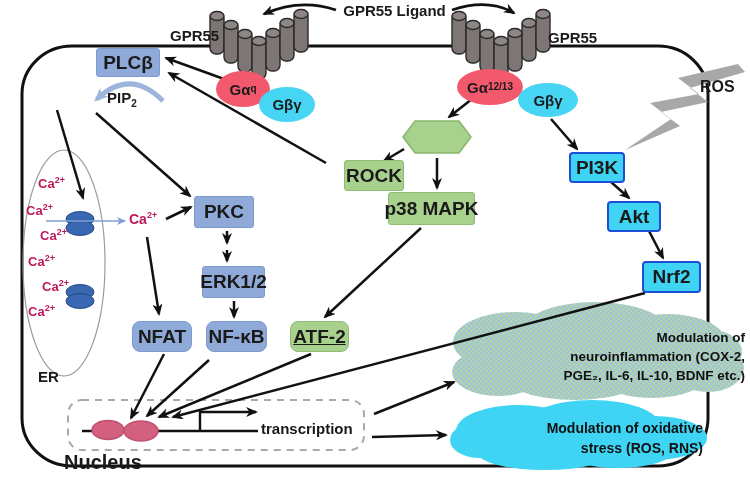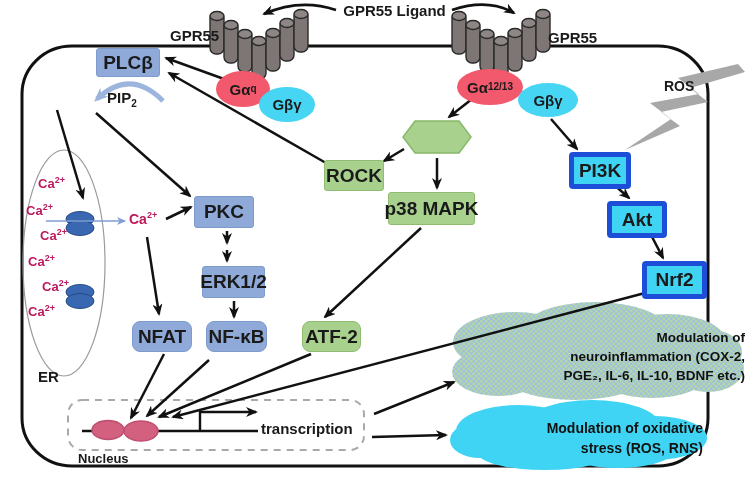--- a/index.html
+++ b/index.html
@@ -11,21 +11,21 @@
   .lbl{position:absolute;font-weight:700;font-size:15px;white-space:nowrap;}
   .ctr{text-align:center;}
   .node{
     position:absolute;display:flex;align-items:center;justify-content:center;
     font-weight:700;font-size:19px;white-space:nowrap;
   }
   .box-blue{background:#8fa9d9;border:1px solid #7e9bce;border-radius:3px;}
   .box-blue-r{background:#8fa9d9;border:1px solid #7e9bce;border-radius:8px;}
   .box-green{background:#a9d18e;border:1px solid #8fbc70;border-radius:3px;}
   .box-green-r{background:#a9d18e;border:1px solid #8fbc70;border-radius:8px;}
-  .box-cyan{background:#3fd4f4;border:5px solid #1d4ed8;border-radius:4px;}
+  .box-cyan{background:#3fd4f4;border:2px solid #1d4ed8;border-radius:4px;}
   .oval{position:absolute;border-radius:50%;display:flex;align-items:center;justify-content:center;
         font-weight:700;font-size:15px;}
   .oval-red{background:#f2596c;}
   .oval-cyan{background:#47d5f4;}
   sub{font-size:10px;line-height:0;}
   sup{font-size:9px;line-height:0;vertical-align:super;}
   .ca{position:absolute;color:#be185d;font-weight:700;font-size:13px;white-space:nowrap;}
   .ca-free{font-size:14px;}
   .cloud-text{position:absolute;font-weight:700;font-size:13.5px;line-height:19px;text-align:right;color:#111;}
   .hexlabel{background:transparent;border:none;}
@@ -180,45 +180,45 @@
     <span>Gα</span>
       <sub>12/13</sub>
   </div>
   <div class="oval oval-cyan" style="left:518px;top:83px;width:60px;height:34px;">Gβγ</div>
 
   <div class="node box-blue" style="left:96px;top:48px;width:62px;height:27px;">PLCβ</div>
   <div class="lbl" style="left:107px;top:89px;">
     <span>PIP</span><sub>2</sub>
   </div>
 
-  <div class="node box-green" style="left:324px;top:160px;width:58px;height:29px;text-align:center;">ROCK</div>
+  <div class="node box-green" style="left:344px;top:160px;width:58px;height:29px;text-align:center;">ROCK</div>
   <div class="node box-green" style="left:388px;top:192px;width:85px;height:31px;text-align:right;">p38 MAPK</div>
-  <div class="node box-green-r" style="left:302px;top:321px;width:57px;height:29px;">ATF-2</div>
+  <div class="node box-green-r" style="left:290px;top:321px;width:57px;height:29px;text-decoration:underline;">ATF-2</div>
 
   <div class="node box-cyan" style="left:569px;top:152px;width:52px;height:27px;">PI3K</div>
   <div class="node box-cyan" style="left:607px;top:201px;width:50px;height:27px;">Akt</div>
   <div class="node box-cyan" style="left:642px;top:261px;width:55px;height:28px;text-align:center;">Nrf2</div>
 
   <div class="node box-blue" style="left:194px;top:196px;width:58px;height:30px;">PKC</div>
   <div class="node box-blue" style="left:202px;top:266px;width:61px;height:30px;">ERK1/2</div>
   <div class="node box-blue-r" style="left:132px;top:321px;width:58px;height:29px;">NFAT</div>
   <div class="node box-blue-r" style="left:206px;top:321px;width:59px;height:29px;">NF-κB</div>
 
-  <div class="lbl" style="left:664px;top:78px;font-size:14px;">ROS</div>
+  <div class="lbl" style="left:700px;top:78px;font-size:16px;">ROS</div>
 
   <div class="ca" style="left:38px;top:176px;"><span>Ca</span><sup>2+</sup></div>
   <div class="ca" style="left:26px;top:203px;"><span>Ca</span><sup>2+</sup></div>
   <div class="ca" style="left:40px;top:228px;"><span>Ca</span><sup>2+</sup></div>
   <div class="ca" style="left:28px;top:254px;"><span>Ca</span><sup>2+</sup></div>
   <div class="ca" style="left:42px;top:279px;"><span>Ca</span><sup>2+</sup></div>
   <div class="ca" style="left:28px;top:304px;"><span>Ca</span><sup>2+</sup></div>
   <div class="ca ca-free" style="left:129px;top:211px;"><span>Ca</span><sup>2+</sup></div>
 
   <div class="lbl" style="left:38px;top:368px;">ER</div>
-  <div class="lbl" style="left:78px;top:451px;font-size:13px;">Nucleus</div>
+  <div class="lbl" style="left:64px;top:451px;font-size:20px;">Nucleus</div>
   <div class="lbl" style="left:261px;top:420px;font-weight:600;">transcription</div>
 
   <div class="cloud-text" style="left:455px;top:328px;width:290px;">
     <div>Modulation of</div>
     <div>neuroinflammation (COX-2,</div>
     <div>PGE₂, IL-6, IL-10, BDNF etc.)</div>
   </div>
   <div class="cloud-text" style="left:468px;top:418px;width:235px;font-size:14px;line-height:20px;">
     <div>Modulation of oxidative</div>
     <div>stress (ROS, RNS)</div>

